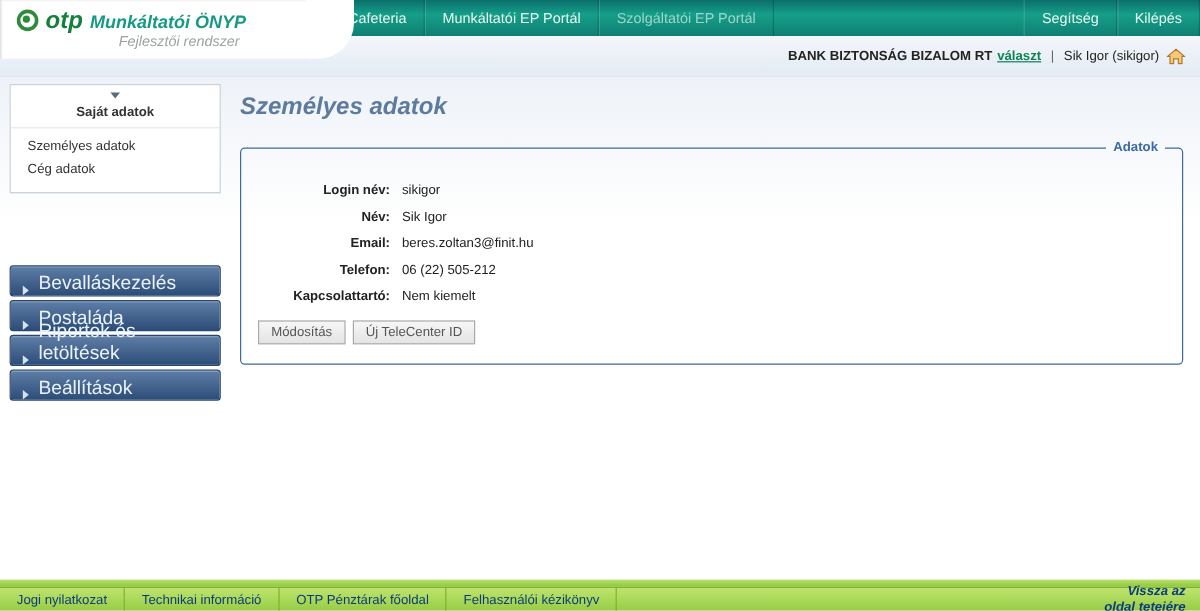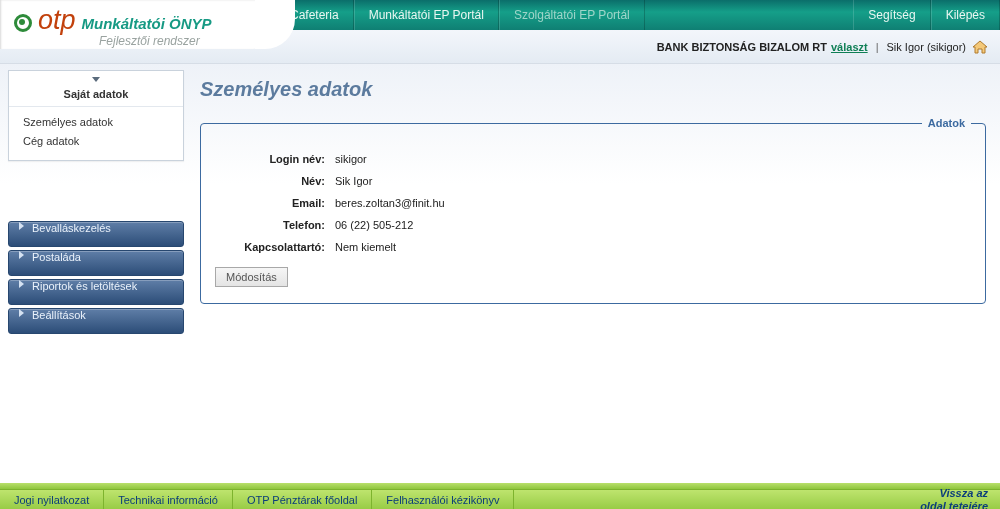--- a/index.html
+++ b/index.html
@@ -41,21 +41,21 @@
   .logo-inner{ position:relative; z-index:2; padding:6px 0 0 14px; }
   .logo-row{ display:flex; align-items:baseline; gap:6px; }
   .logo-mark{
     width:18px;height:18px;border-radius:50%;
     border:3px solid #2e8b3a; position:relative; top:3px;
   }
   .logo-mark::before{
     content:""; position:absolute; width:6px;height:6px;border-radius:50%;
     background:#2e8b3a; left:2px; top:2px;
   }
-  .logo-otp{ font-weight:normal; font-size:27px; color:#c2410c; font-style:italic;}
+  .logo-otp{ font-weight:bold; font-size:20px; color:#15803d; font-style:italic;}
   .logo-prod{ font-weight:bold; font-size:15px; color:#179a84; font-style:italic;}
   .logo-sub{ color:#9aa3a0; font-style:italic; font-size:12px; padding-left:85px; margin-top:-2px;}
 
   .nav {
     display:flex; margin-left:auto; align-items:stretch;
   }
   .nav a{
     display:flex; align-items:center;
     padding:0 14px;
     color:#e9f7f2; text-decoration:none;
@@ -112,23 +112,23 @@
     border-bottom:1px solid #e3e8ee;
     display:flex; align-items:center; gap:6px;flex-direction:column;
   }
   .tri-down{
     width:0;height:0;border-left:4px solid transparent;border-right:4px solid transparent;
     border-top:5px solid #5a6b7c;
   }
   .panel-body{ padding:6px 10px 10px 14px; line-height:1.7; }
   .panel-body a{ color:#333; text-decoration:none; display:block;}
   .menu-btn{
-    display:flex; align-items:flex-start; gap:8px;
+    display:flex; align-items:flex-end; gap:8px;
     height:26px; padding:0 10px;
-    color:#eaf2fb; font-size:11px;
+    color:#eaf2fb; font-size:16px;
     background:linear-gradient(#5f7ea7,#2c4d78);
     border:1px solid #27476f;
     border-radius:3px;
     margin-bottom:3px;
     box-shadow:inset 0 1px 0 rgba(255,255,255,.25);
     cursor:pointer;
   }
   .tri-right{
     width:0;height:0;border-top:4px solid transparent;border-bottom:4px solid transparent;
     border-left:5px solid #d5e2f2;
@@ -290,20 +290,21 @@
         <div class="lbl">Telefon:</div>
         <div class="val">06 (22) 505-212</div>
       </div>
       <div class="row">
         <div class="lbl">Kapcsolattartó:</div>
         <div class="val">Nem kiemelt</div>
       </div>
 
       <div class="btnbar">
         <button class="btn">Módosítás</button>
+        <button class="btn">Új TeleCenter ID</button>
       </div>
     </fieldset>
   </div>
 </div>
 
 <div class="footer-wrap">
   <div class="footer-top"></div>
   <div class="footer">
     <a href="#">Jogi nyilatkozat</a>
     <span class="divider"></span>

